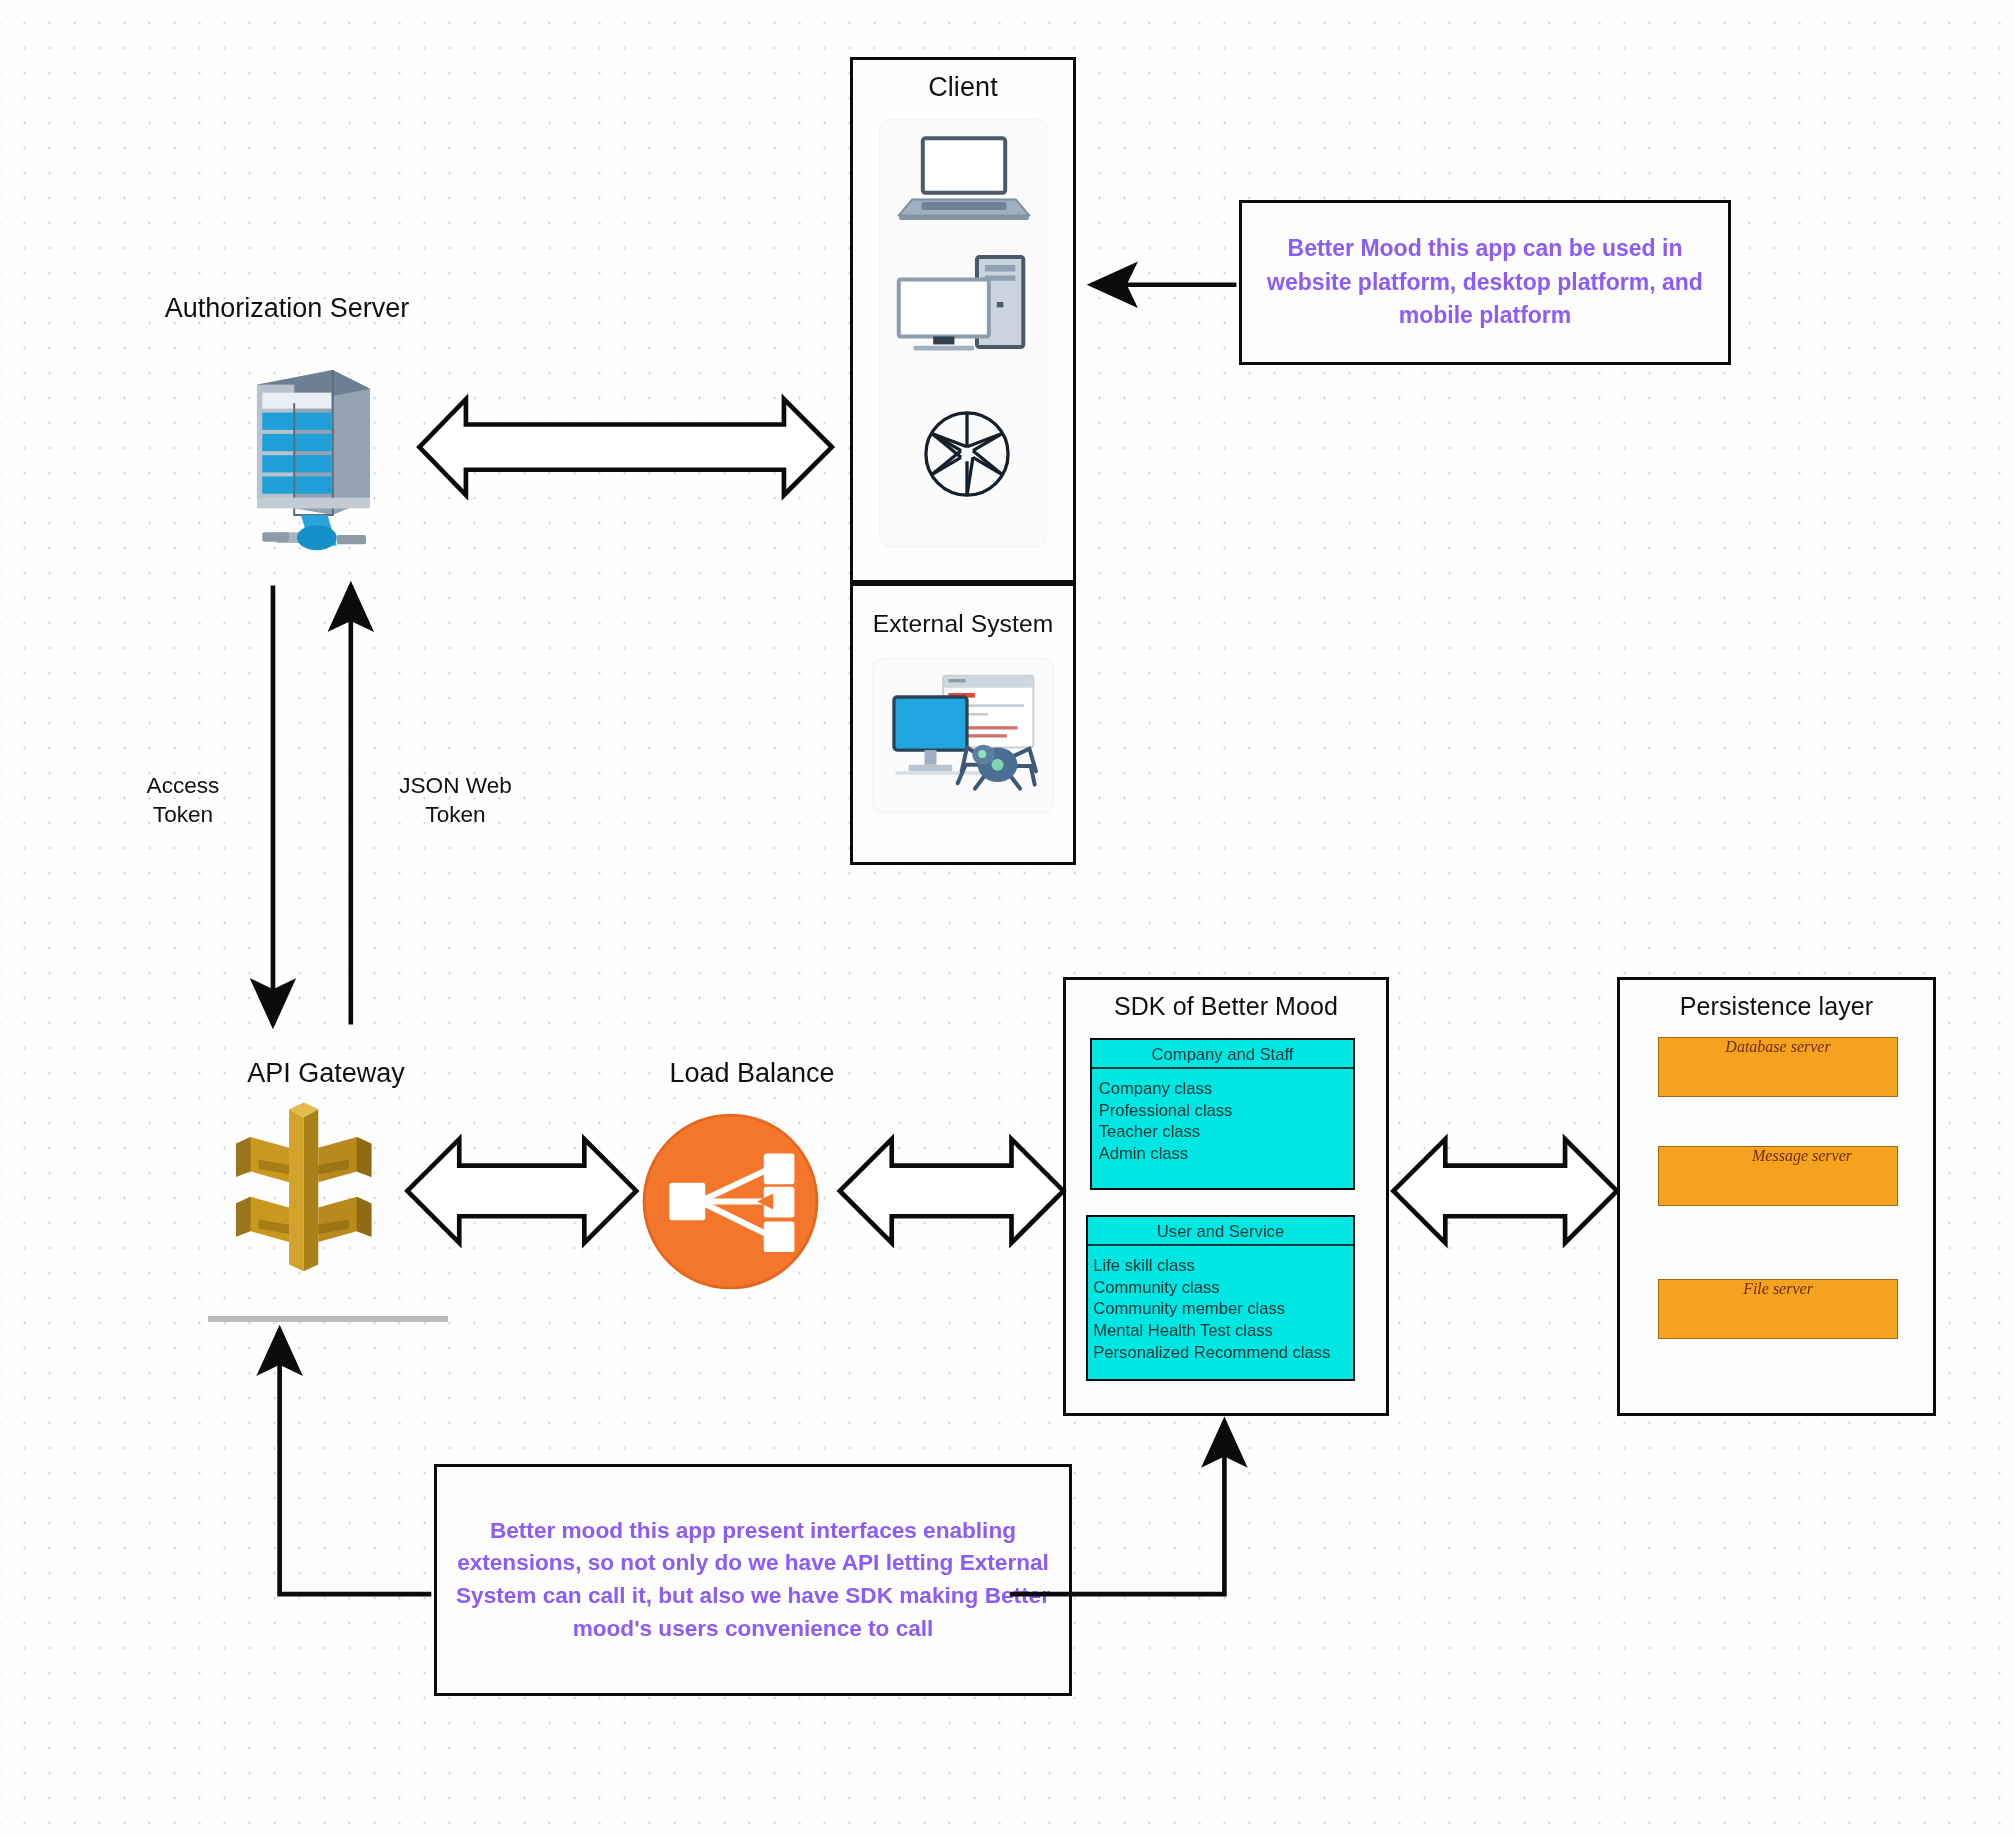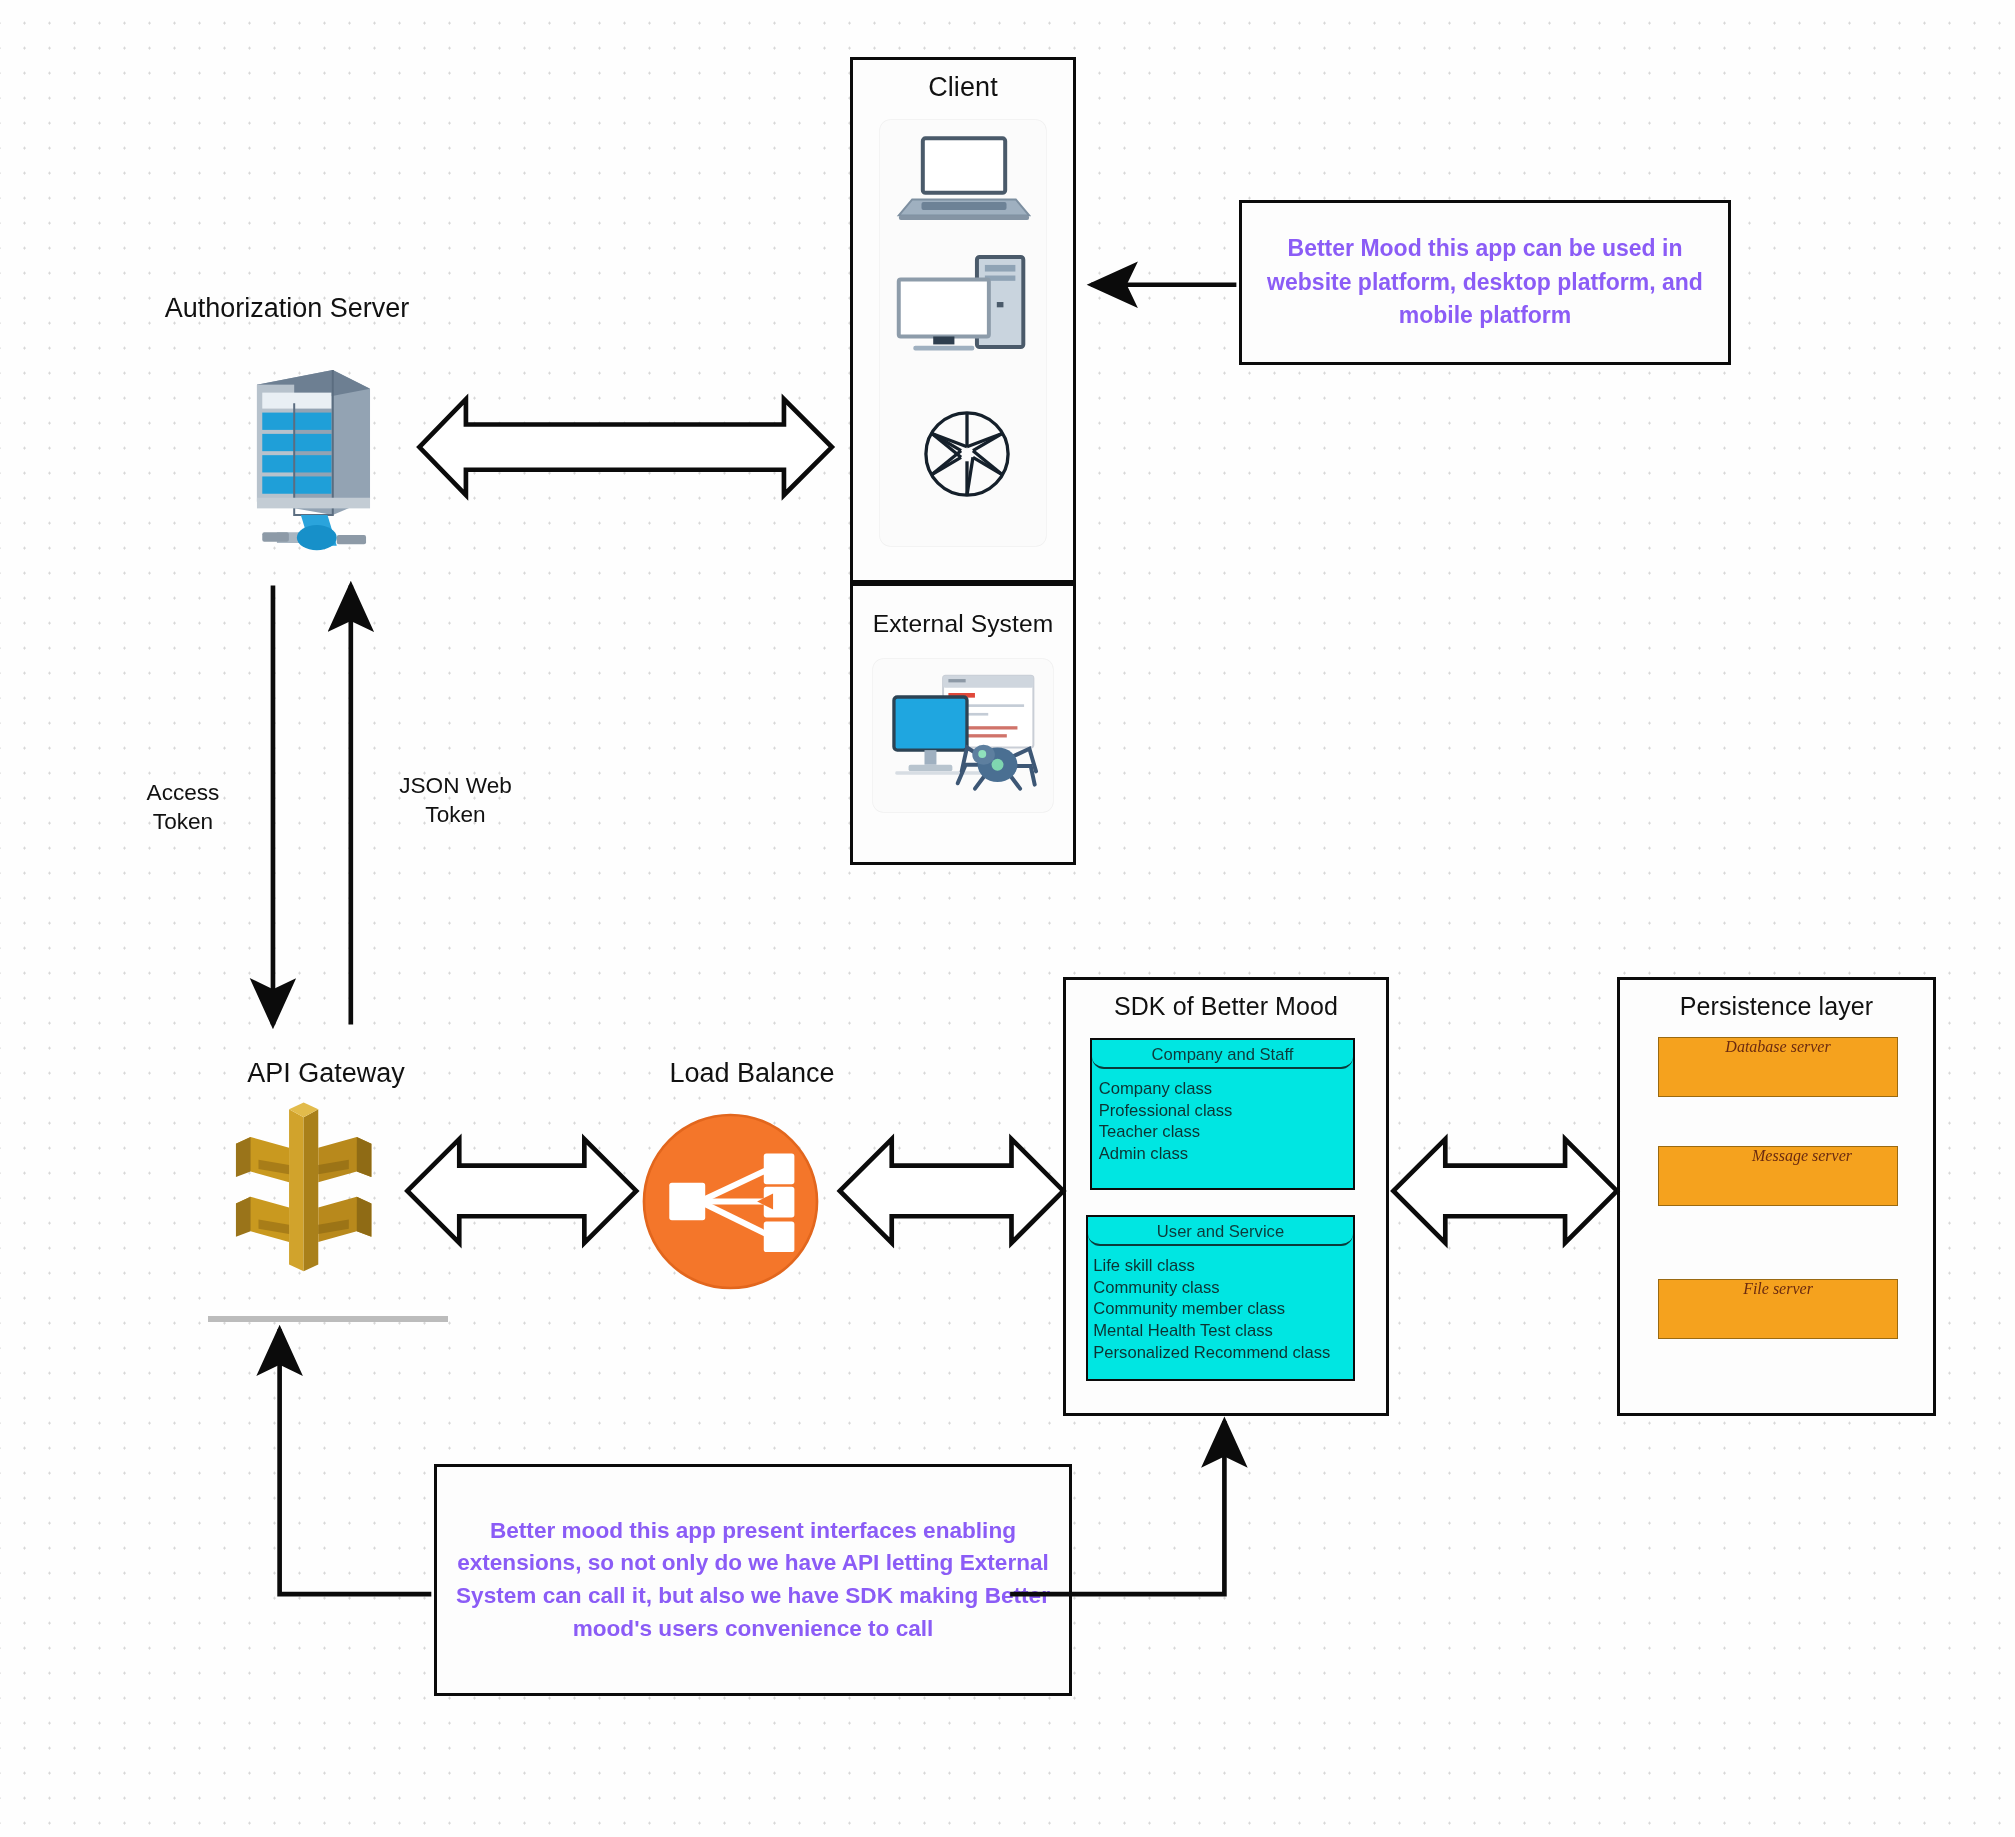--- a/index.html
+++ b/index.html
@@ -67,21 +67,20 @@
     background:#00e6e2;
     box-sizing:border-box;
   }
   .cyanhead{
     height:29px;line-height:29px;
     text-align:center;
     font-size:16.6px;
     color:#0d3b3b;
     border-bottom:2px solid #0b3a3a;
     box-sizing:border-box;
-    border-radius:12px;
   }
   .cyanlist{
     padding:9.3px 0 6.7px 6.7px;
     font-size:16.6px;
     color:#0d3333;
     line-height:1.3;
   }
   .cyanlist div{white-space:nowrap;}
   
   .orangebox{
@@ -305,21 +304,21 @@
     <span>Message server</span>
   </div>
   <div class="orangebox" style="left:1658px;top:1279px;width:240px;height:60px;">
     <span>File server</span>
   </div>
 
   <div class="callout" style="left:1239px;top:200px;width:492px;height:165px;">Better Mood this app can  be used in website platform, desktop platform, and mobile platform</div>
 
   <div class="callout small" style="left:434px;top:1464px;width:638px;height:232px;">Better mood this app present interfaces enabling extensions, so not only do we have API letting External System can call it, but also we have SDK making Better mood's users convenience to call</div>
 
-  <div class="tokenlabel" style="left:100px;top:772px;width:166px;margin-top:7px;">
+  <div class="tokenlabel" style="left:100px;top:772px;width:166px;">
     <div>Access</div>
     <div>Token</div>
   </div>
   <div class="tokenlabel" style="left:359px;top:772px;width:193px;">
     <div>JSON Web</div>
     <div>Token</div>
   </div>
 
   <svg class="abs" style="left:0;top:0;" width="2015" height="1837" viewBox="0 0 3028 2761">
     <defs>

